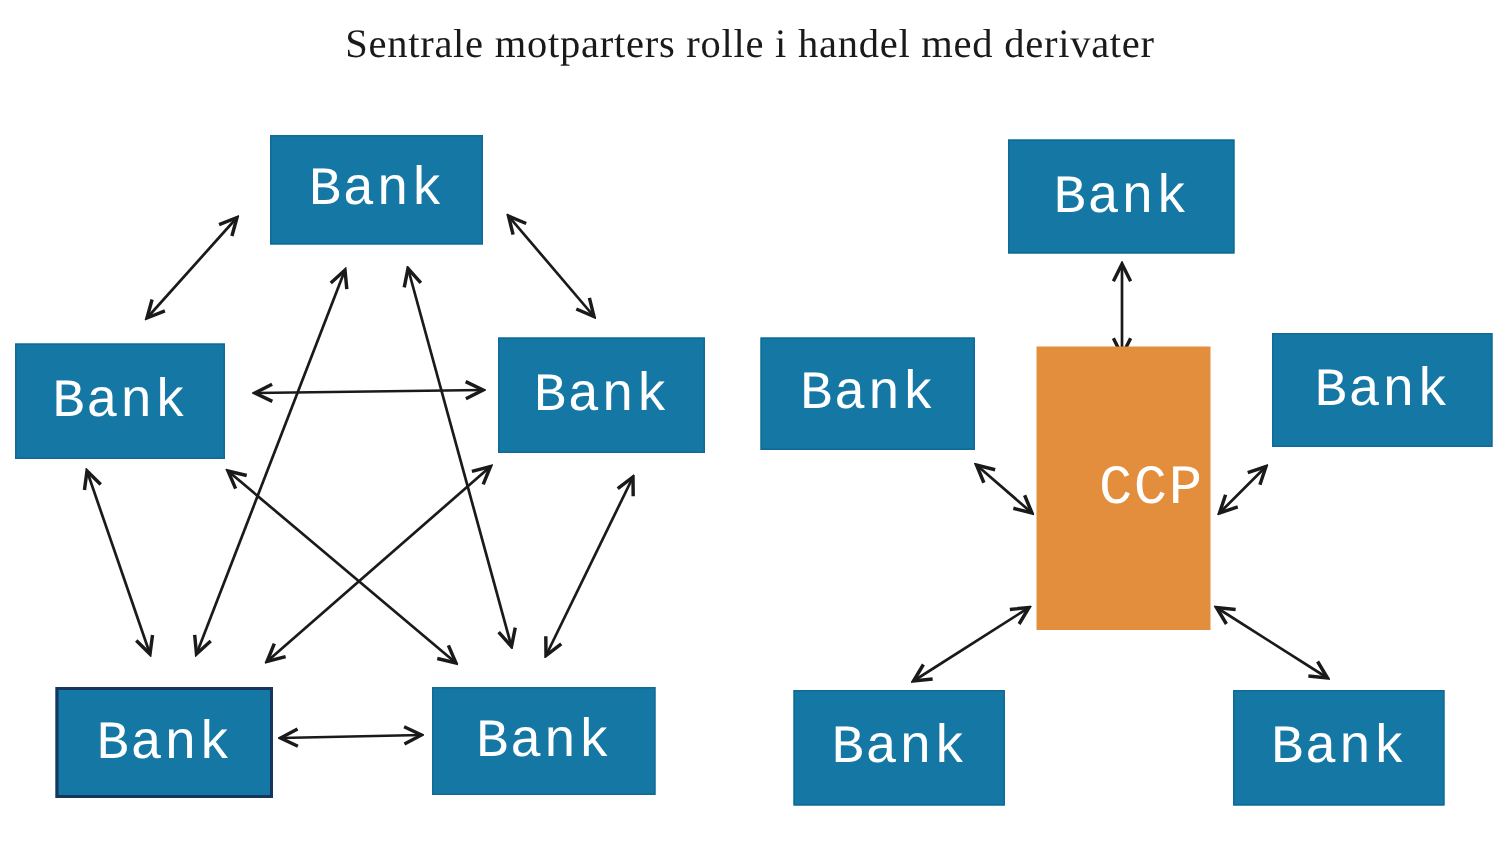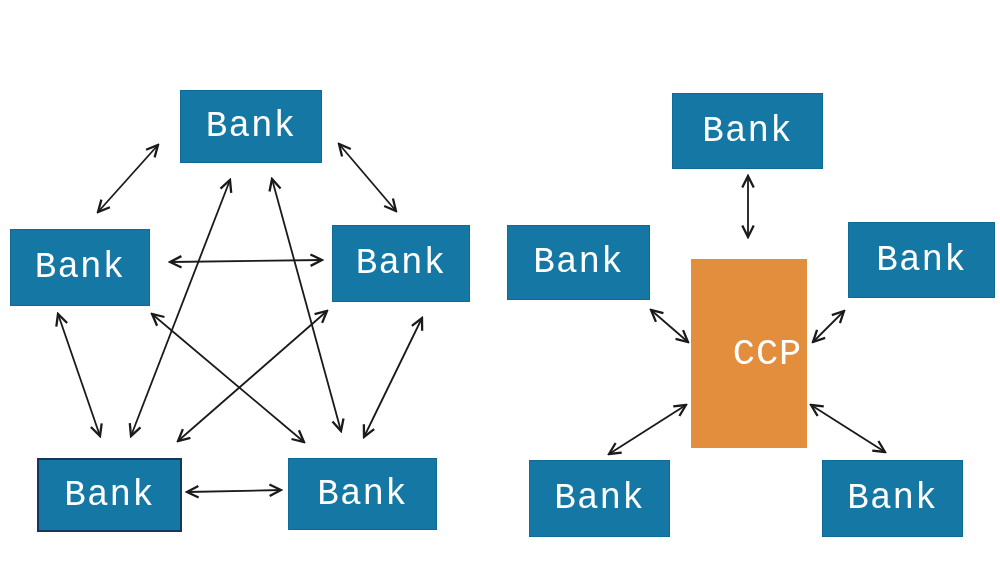--- a/index.html
+++ b/index.html
@@ -62,20 +62,21 @@
   .node.ccp {
     background: var(--ccp-fill, #e28e3c);
     border: none;
     font-size: 37px;
   }
 </style>
 </head>
 <body>
 
 <div class="slide" style="--bg: #ffffff; --title-color: #1a1a1a; --bank-fill: #1477a4; --bank-border: #0f6a96; --bank-border-strong: #17365d; --ccp-fill: #e28e3c; --label-color: #ffffff; --arrow-color: #1a1a1a;">
+  <div class="slide-title">Sentrale motparters rolle i handel med derivater</div>
 
   <svg class="arrows" width="1000" height="567" viewBox="0 0 1000 567" xmlns="http://www.w3.org/2000/svg">
     <defs>
       <marker id="arrow-head" viewBox="0 0 12 12" refX="10.5" refY="6" markerWidth="8.5" markerHeight="8.5" orient="auto-start-reverse">
         <path d="M1.5,1.5 L10.5,6 L1.5,10.5" stroke-width="1.8"></path>
       </marker>
     </defs>
     <g id="edge-layer">
         <line x1="158" y1="145" x2="98" y2="212" marker-start="url(#arrow-head)" marker-end="url(#arrow-head)"></line>
         <line x1="339" y1="144" x2="396" y2="211" marker-start="url(#arrow-head)" marker-end="url(#arrow-head)"></line>
@@ -113,21 +114,21 @@
       </div>
       <div class="node bank" style="left: 672px; top: 93px; width: 151px; height: 76px;">
         <span>Bank</span>
       </div>
       <div class="node bank" style="left: 507px; top: 225px; width: 143px; height: 75px;">
         <span>Bank</span>
       </div>
       <div class="node bank" style="left: 848px; top: 222px; width: 147px; height: 76px;">
         <span>Bank</span>
       </div>
-      <div class="node ccp" style="left: 691px; top: 259px; width: 116px; height: 189px; padding-left: 37px;">
+      <div class="node ccp" style="left: 691px; top: 231px; width: 116px; height: 189px; padding-left: 37px;">
         <span>CCP</span>
       </div>
       <div class="node bank" style="left: 529px; top: 460px; width: 141px; height: 77px;">
         <span>Bank</span>
       </div>
       <div class="node bank" style="left: 822px; top: 460px; width: 141px; height: 77px;">
         <span>Bank</span>
       </div>
     </div>
 </div>

